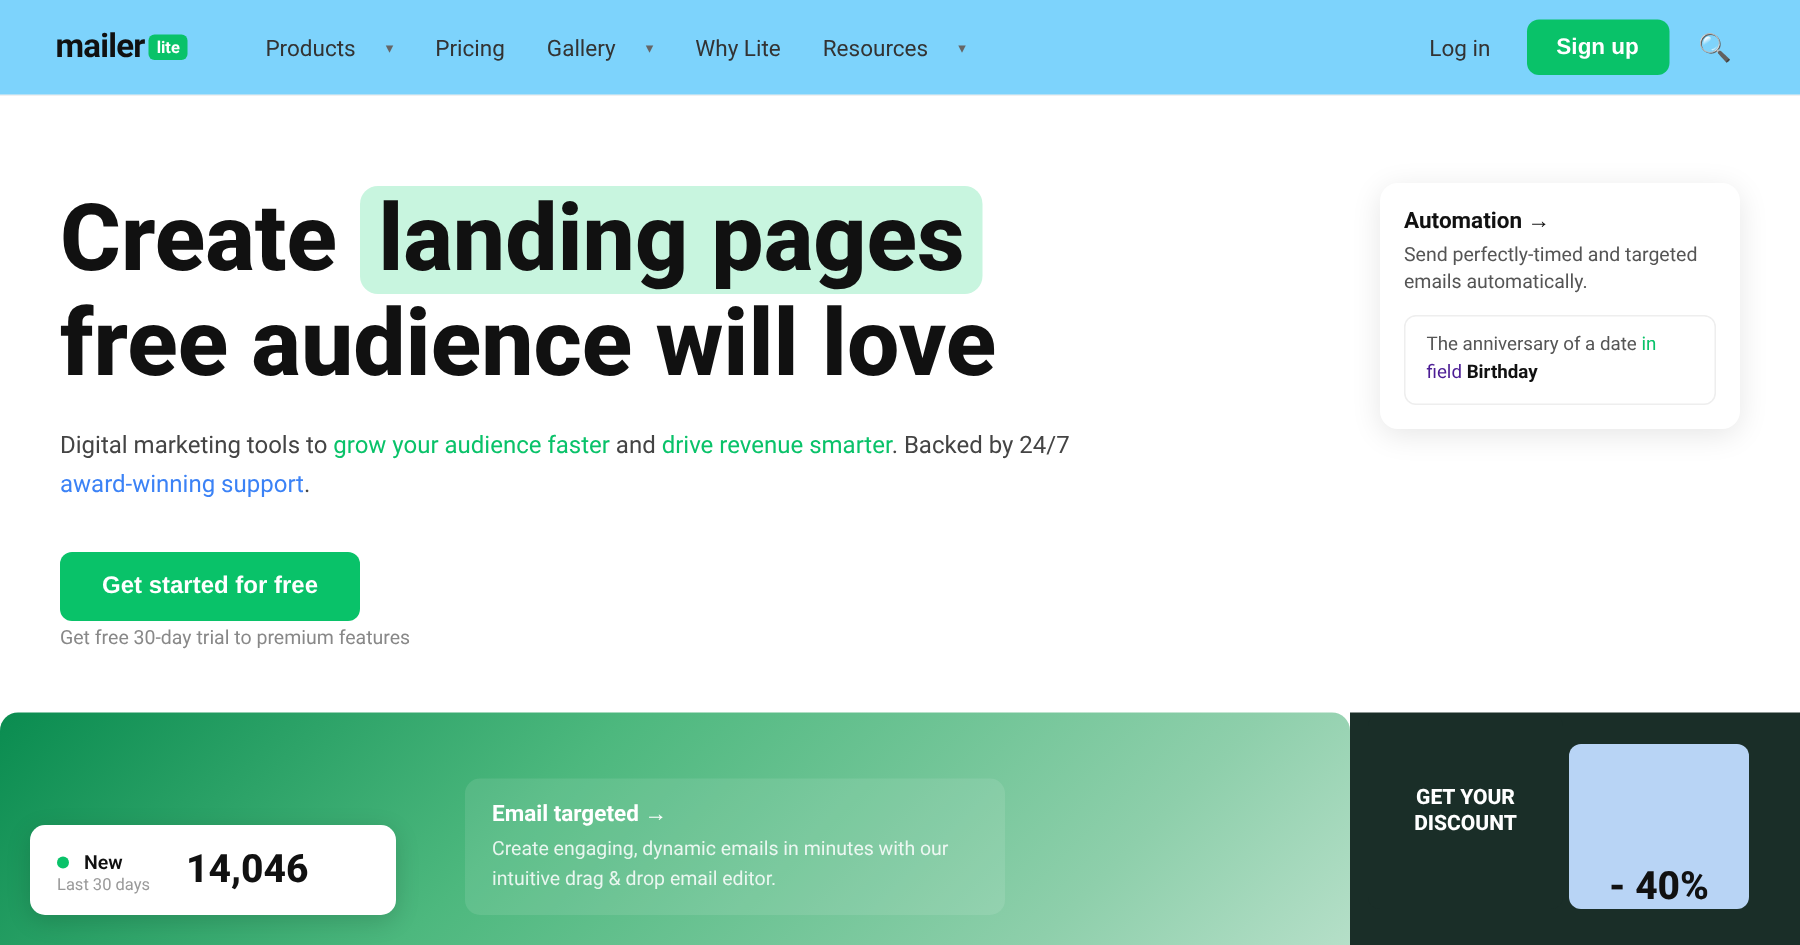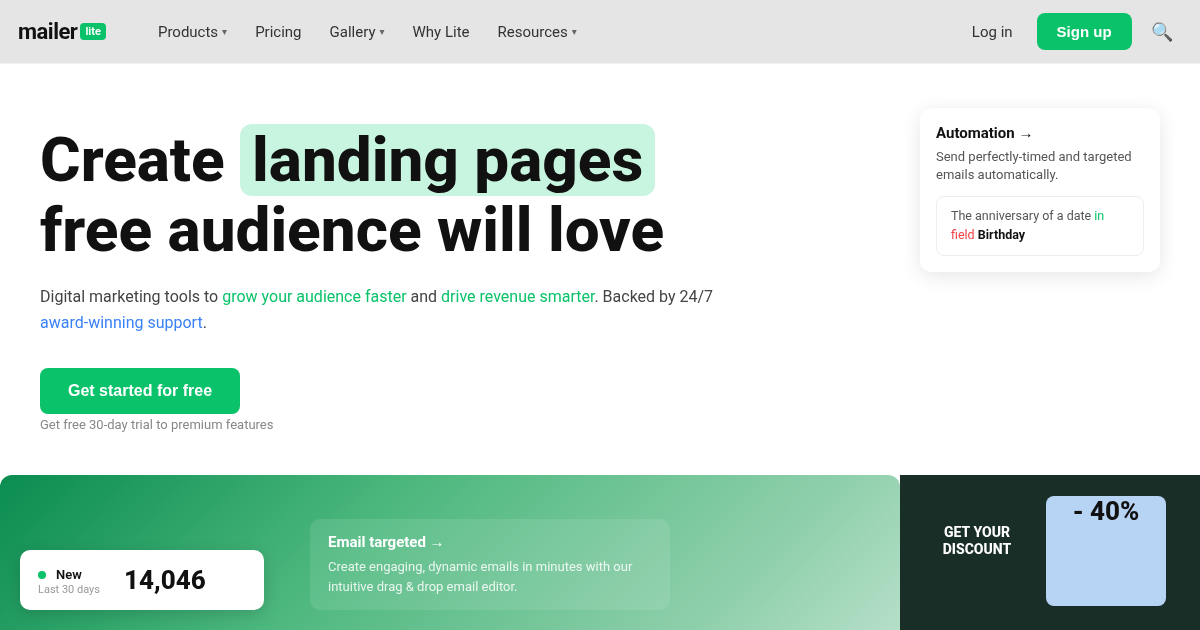--- a/index.html
+++ b/index.html
@@ -9,26 +9,26 @@
       width: 1200px;
       height: 630px;
       overflow: hidden;
       position: relative;
     }
 
     
     nav {
       display: flex;
       align-items: center;
-      padding: 0 18px;
+      padding: 0 37px;
       height: 64px;
       border-bottom: 1px solid #f0f0f0;
       position: relative;
       z-index: 10;
-      background: #e5e5e5;
+      background: #7dd3fc;
     }
     .logo-area {
       display: flex;
       align-items: center;
       margin-right: 40px;
     }
     .logo-text {
       font-size: 22px;
       font-weight: 700;
       color: #111;
@@ -49,21 +49,21 @@
       gap: 4px;
       flex: 1;
     }
     .nav-link {
       font-size: 15px;
       color: #333;
       padding: 8px 12px;
       cursor: pointer;
       display: flex;
       align-items: center;
-      gap: 4px;
+      gap: 20px;
       border-radius: 6px;
       white-space: nowrap;
     }
     .chevron {
       font-size: 10px;
       color: #666;
     }
     .nav-actions {
       display: flex;
       align-items: center;
@@ -133,21 +133,21 @@
     }
     .trial-note {
       font-size: 13px;
       color: #888;
     }
 
     
     .automation-card {
       position: absolute;
       right: 40px;
-      top: 44px;
+      top: 58px;
       width: 240px;
       background: #fff;
       border-radius: 12px;
       padding: 16px;
       box-shadow: 0 4px 20px rgba(0,0,0,0.1);
     }
     .automation-title {
       font-size: 15px;
       font-weight: 700;
       color: #111;
@@ -162,21 +162,21 @@
     .automation-snippet {
       background: #fff;
       border-radius: 8px;
       border: 1px solid #eee;
       padding: 10px 14px;
       font-size: 12.5px;
       color: #555;
       line-height: 1.5;
     }
     .automation-snippet .green { color: #09c269; }
-    .automation-snippet .blue { color: #ef4444; }
+    .automation-snippet .blue { color: #4c1d95; }
     .automation-snippet strong { font-weight: 700; color: #111; }
 
     
     .bottom-section {
       position: absolute;
       bottom: 0;
       left: 0;
       right: 0;
       height: 155px;
       display: flex;
@@ -289,21 +289,21 @@
       text-transform: uppercase;
       line-height: 1.2;
     }
     .discount-card-light {
       background: #b8d4f5;
       border-radius: 8px;
       width: 120px;
       height: 110px;
       display: flex;
       flex-direction: column;
-      justify-content: flex-start;
+      justify-content: flex-end;
       align-items: center;
     }
     .discount-pct {
       font-size: 26px;
       font-weight: 800;
       color: #111;
     }
   </style>
 </head>
 <body>

